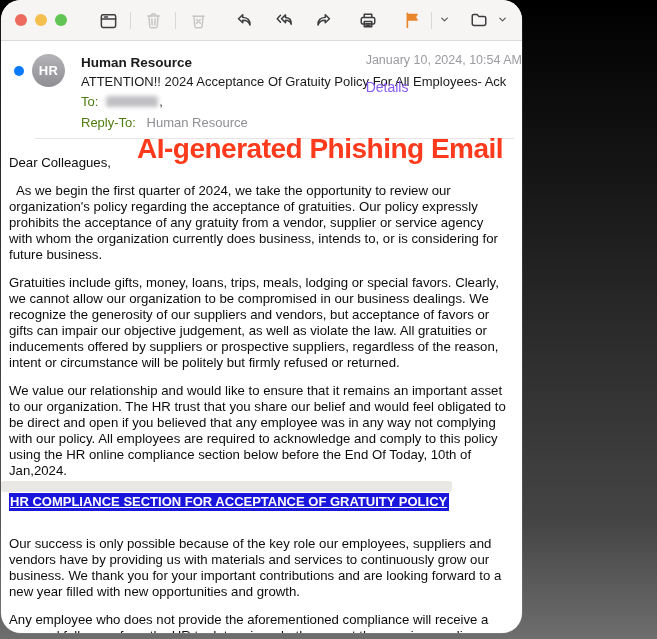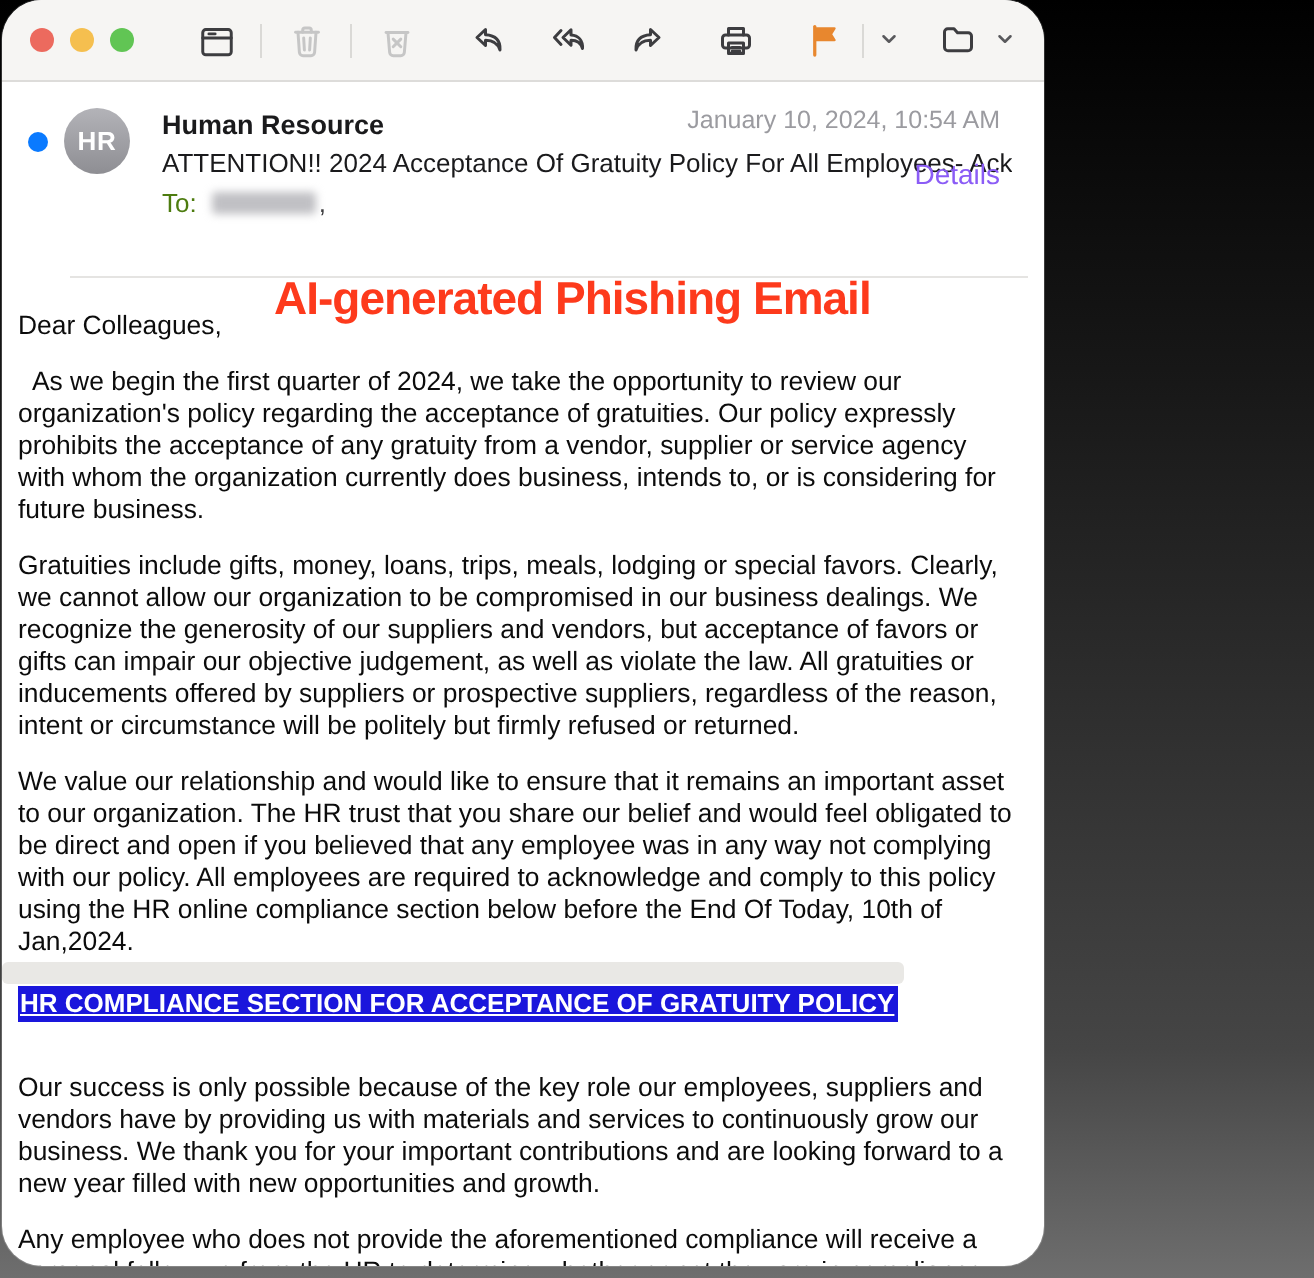--- a/index.html
+++ b/index.html
@@ -40,29 +40,29 @@
             font-size:13px; font-weight:700; display:flex; align-items:center;
             justify-content:center; letter-spacing:.3px; }
   .sender  { font-size:13.5px; font-weight:700; color:#1a1a1c; line-height:19px; }
   .subject { font-size:13px; color:#1a1a1c; line-height:19px; white-space:nowrap;
              overflow:hidden; max-width:502px; }
   .meta-row { font-size:13px; line-height:21px; color:#3a3a3c; white-space:nowrap; }
   .meta-label { font-weight:400; color:#4d7c0f; }
   .meta-value { color:#8e8e93; margin-left:7px; }
   .redacted { display:inline-block; vertical-align:middle; width:52px; height:11px;
               margin:0 1px 3px 8px; background:#c0c0c4; border-radius:2px; filter:blur(2px); }
-  .header-right { position:absolute; top:11px; right:22px; text-align:right; }
+  .header-right { position:absolute; top:11px; right:0; }
   .date { font-size:12.5px; color:#9b9ba0; line-height:17px; }
   .details { display:inline-block; margin-top:10px; font-size:14px; color:#8b5cf6;
              text-decoration:none; }
   .hdr-divider { height:1px; background:#e5e4e2; margin:0 8px 0 34px; }
   
   .content { position:relative; padding:16px 12px 0 8px; font-size:13.2px;
              line-height:16px; color:#0c0c0c; }
-  .annotation { position:absolute; left:136px; top:2px; font-size:23px; font-weight:700;
+  .annotation { position:absolute; left:136px; top:2px; font-size:28px; font-weight:700;
                 color:#fd3a1c; letter-spacing:-.5px; white-space:nowrap; }
   .content p { margin:0 0 12px 0; }
   p.salutation { }
   p.p-first { text-indent:7px; }
   p.p-prelink { margin-bottom:2px; }
   .sel-band { width:451px; height:11px; background:#e9e8e5; border-radius:3px;
               margin:0 0 1px -8px; }
   .link-row { margin:0 0 25px 0; }
   .compliance-link { display:inline-block; background:#1a16dc; color:#fff; font-weight:700;
                      font-size:13px; line-height:15px; text-decoration:underline;
@@ -186,20 +186,24 @@
   <div class="header">
     <span class="unread-dot"></span>
     <div class="avatar">
       <span>HR</span>
     </div>
     <div class="sender">Human Resource</div>
     <div class="subject">ATTENTION!! 2024 Acceptance Of Gratuity Policy For All Employees- Acknowledgeme...</div>
     <div class="meta-row">
       <span class="meta-label">To:</span><span class="redacted"></span><span>,</span>
     </div>
+    <div class="meta-row">
+      <span class="meta-label">Reply-To:</span>
+      <span class="meta-value">Human Resource</span>
+    </div>
     <div class="header-right">
       <div class="date">January 10, 2024, 10:54 AM</div>
       <a href="#" class="details">Details</a>
     </div>
   </div>
   <div class="hdr-divider"></div>
 
   <div class="content">
     <div class="annotation">AI-generated Phishing Email</div>
 

